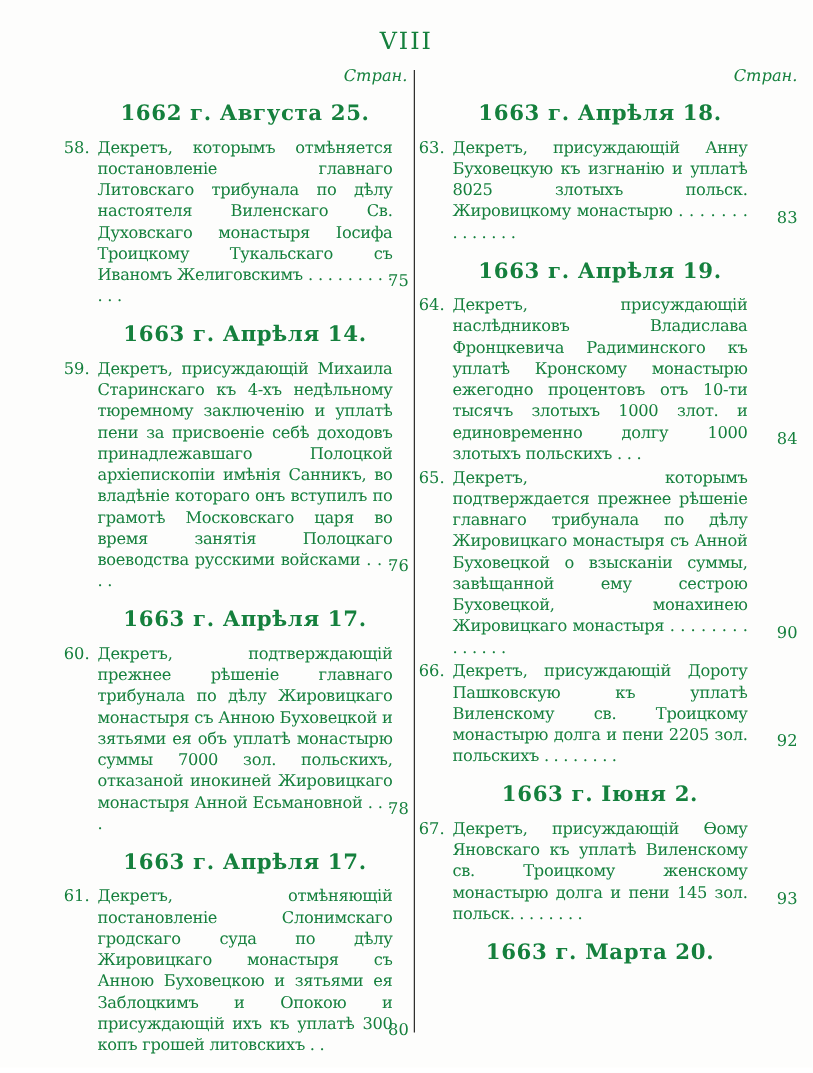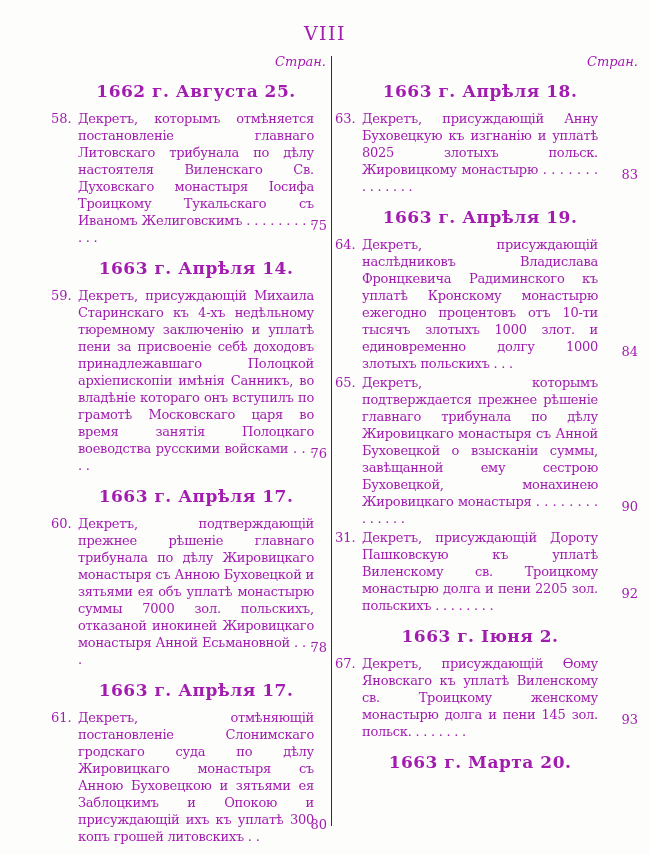--- a/index.html
+++ b/index.html
@@ -1,20 +1,20 @@
 <!DOCTYPE html>
 <html><head>
 <meta charset="utf-8">
 <style>
   html,body{margin:0;padding:0;}
   .page{
     position:relative;
     width:650px;height:854px;
     background:#fdfdfc;
-    color:#a21caf;
+    color:#15803d;
     font-family:"DejaVu Serif", serif;
     overflow:hidden;
   }
   .roman{
     position:absolute;top:22px;left:0;right:0;
     text-align:center;
     font-size:19px;letter-spacing:1.5px;
   }
   .divider{
     position:absolute;left:331px;top:56px;
@@ -120,21 +120,21 @@
       <span class="pg">84</span>
     </div>
 
     <div class="entry">
       <span class="num">65.</span>
       <span class="txt">Декретъ, которымъ подтверждается прежнее рѣшеніе главнаго трибунала по дѣлу Жировицкаго монастыря съ Анной Буховецкой о взысканіи суммы, завѣщанной ему сестрою Буховецкой, монахинею Жировицкаго монастыря . . . . . . . . . . . . . .</span>
       <span class="pg">90</span>
     </div>
 
     <div class="entry">
-      <span class="num">31.</span>
+      <span class="num">66.</span>
       <span class="txt">Декретъ, присуждающій Дороту Пашковскую къ уплатѣ Виленскому св. Троицкому монастырю долга и пени 2205 зол. польскихъ . . . . . . . .</span>
       <span class="pg">92</span>
     </div>
 
     <h3 class="date-header">1663 г. Іюня 2.</h3>
     <div class="entry">
       <span class="num">67.</span>
       <span class="txt">Декретъ, присуждающій Ѳому Яновскаго къ уплатѣ Виленскому св. Троицкому женскому монастырю долга и пени 145 зол. польск. . . . . . . .</span>
       <span class="pg">93</span>
     </div>

